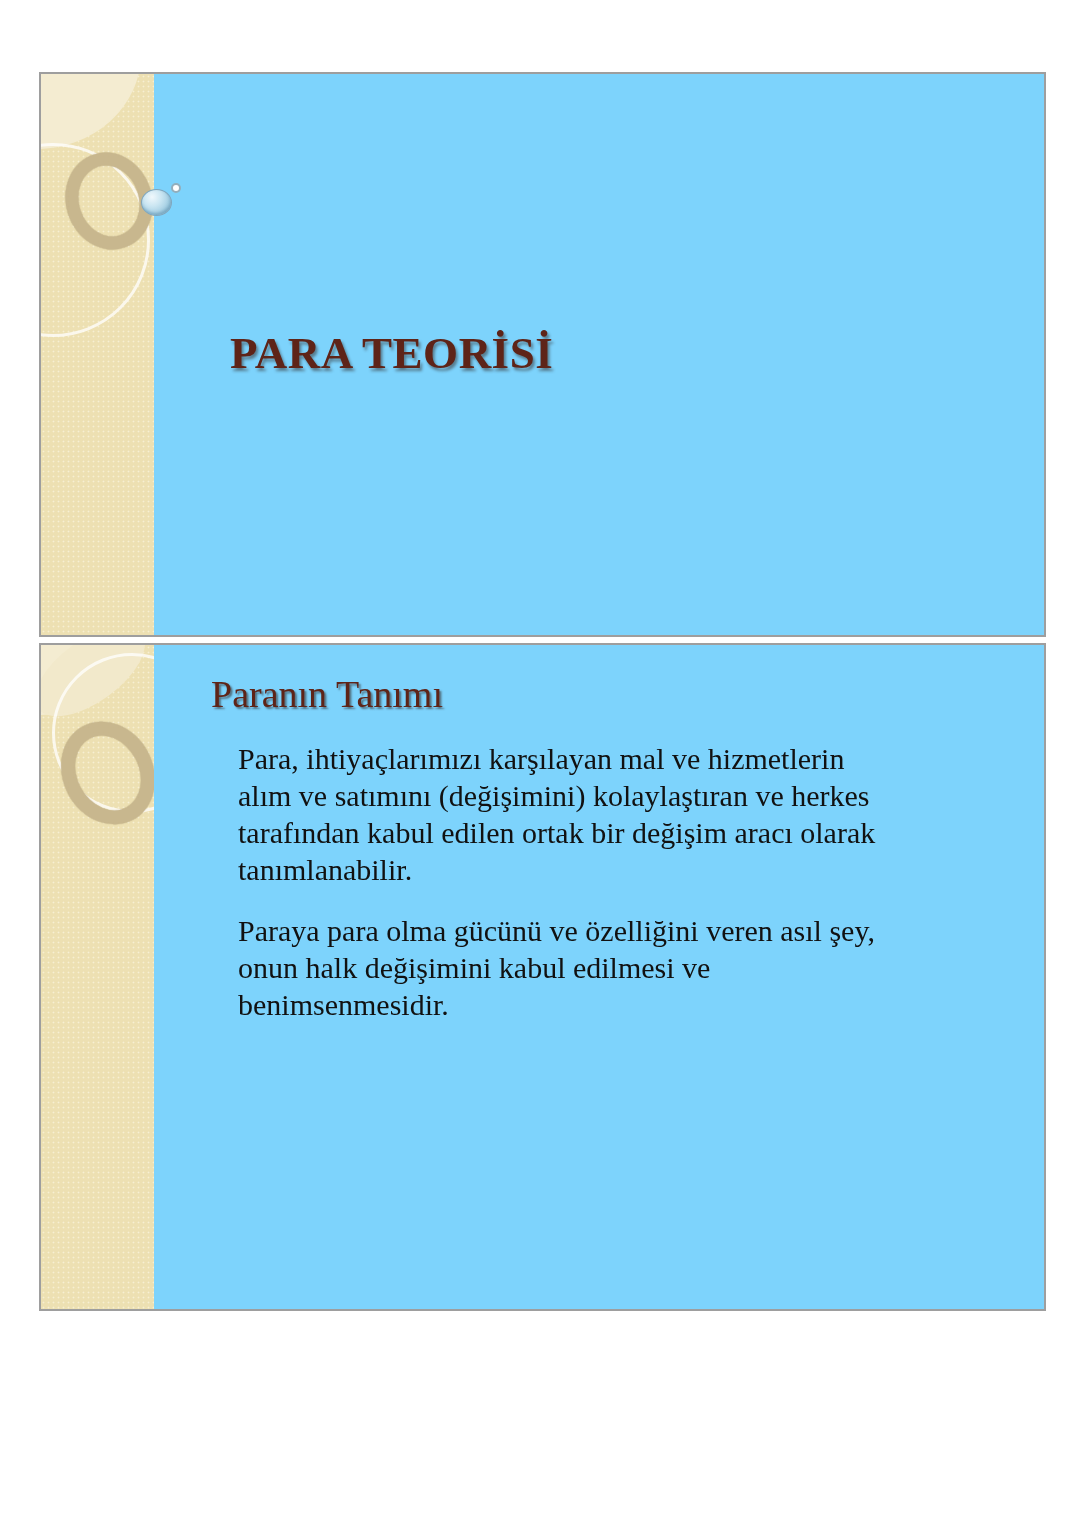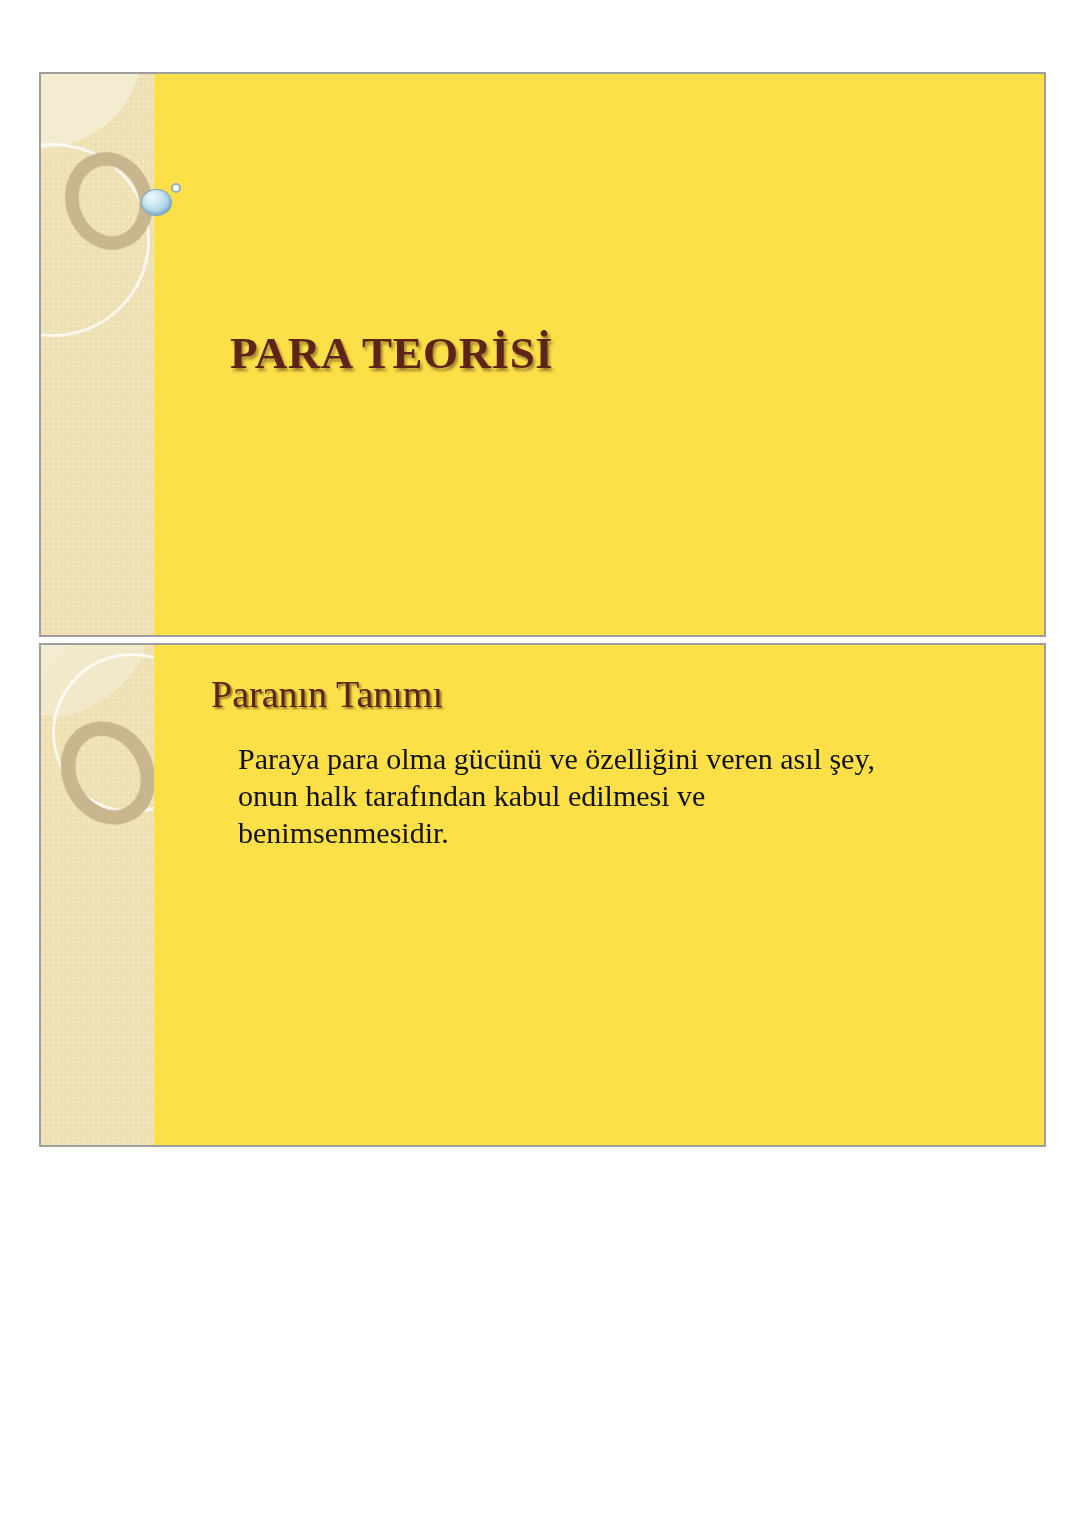--- a/index.html
+++ b/index.html
@@ -13,27 +13,27 @@
     width: 1080px;
     height: 1527px;
     background: #FFFFFF;
     overflow: hidden;
   }
   .slide {
     position: absolute;
     left: 39px;
     width: 1007px;
     height: 565px;
-    background: #fde047;
+    background: #7dd3fc;
     border: 2px solid #9E9E9E;
     box-sizing: border-box;
     overflow: hidden;
   }
   .slide1 { top: 72px; }
-  .slide2 { top: 643px; height: 504px; }
+  .slide2 { top: 643px; height: 668px; }
 
   
   .sidebar {
     position: absolute;
     left: 0; top: 0;
     width: 113px; height: 100%;
     overflow: hidden;
     background-color: #EDE0B2;
     background-image: radial-gradient(rgba(255, 252, 240, 0.55) 0.8px, rgba(0,0,0,0) 1.1px);
     background-size: 5px 5px;
@@ -145,19 +145,23 @@
 
   <section class="slide slide2">
     <div class="sidebar">
       <div class="blob blob2"></div>
       <div class="leaf"></div>
       <div class="arc arc2"></div>
       <div class="ring ring2"></div>
     </div>
     <h2 class="heading">Paranın Tanımı</h2>
     <div class="body-text">
+      <p class="para">Para, ihtiyaçlarımızı karşılayan mal ve hizmetlerin
+alım ve satımını (değişimini) kolaylaştıran ve herkes
+tarafından kabul edilen ortak bir değişim aracı olarak
+tanımlanabilir.</p>
       <p class="para">Paraya para olma gücünü ve özelliğini veren asıl şey,
-onun halk tarafından kabul edilmesi ve
+onun halk değişimini kabul edilmesi ve
 benimsenmesidir.</p>
     </div>
   </section>
 
 </div>
 
 </body></html>

